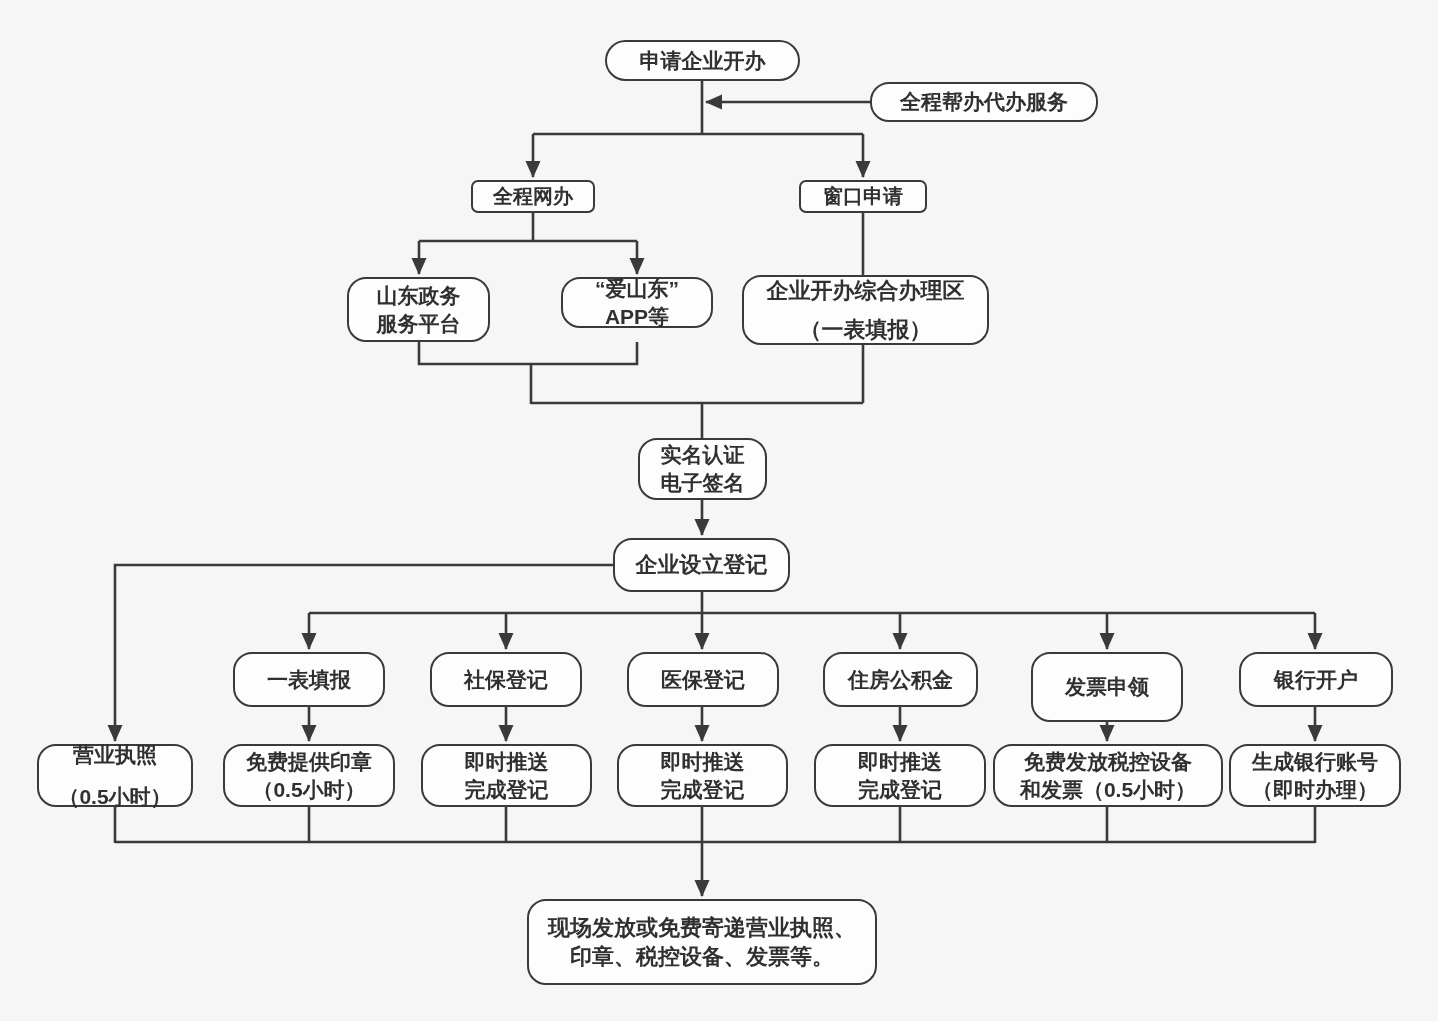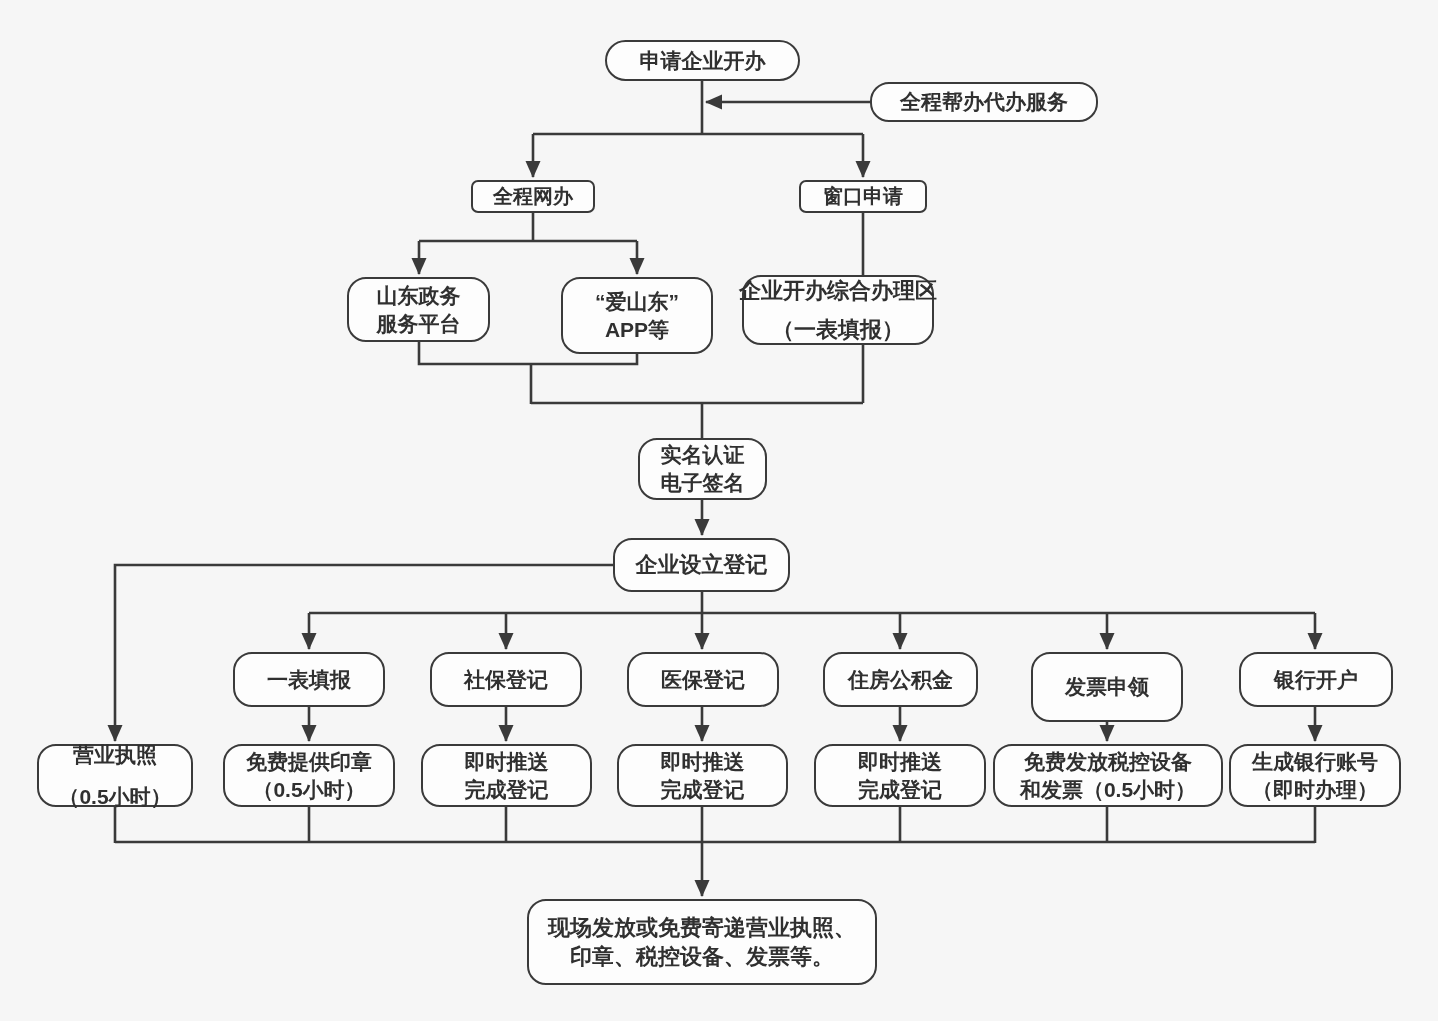--- a/index.html
+++ b/index.html
@@ -109,26 +109,26 @@
 
   <div class="node small" style="left:799px;top:180px;width:128px;height:33px;border-radius:7px;">
     <span>窗口申请</span>
   </div>
 
   <div class="node" style="left:347px;top:277px;width:143px;height:65px;">
     <span>山东政务</span>
     <span>服务平台</span>
   </div>
 
-  <div class="node" style="left:561px;top:277px;width:152px;height:77px;">
+  <div class="node" style="left:561px;top:277px;width:152px;height:51px;">
     <span>“爱山东”</span>
     <span>APP等</span>
   </div>
 
-  <div class="node wide" style="left:742px;top:275px;width:192px;height:70px;gap:10px;">
+  <div class="node wide" style="left:742px;top:275px;width:247px;height:70px;gap:10px;">
     <span>企业开办综合办理区</span>
     <span>（一表填报）</span>
   </div>
 
   <div class="node" style="left:638px;top:438px;width:129px;height:62px;">
     <span>实名认证</span>
     <span>电子签名</span>
   </div>
 
   <div class="node wide" style="left:613px;top:538px;width:177px;height:54px;">

